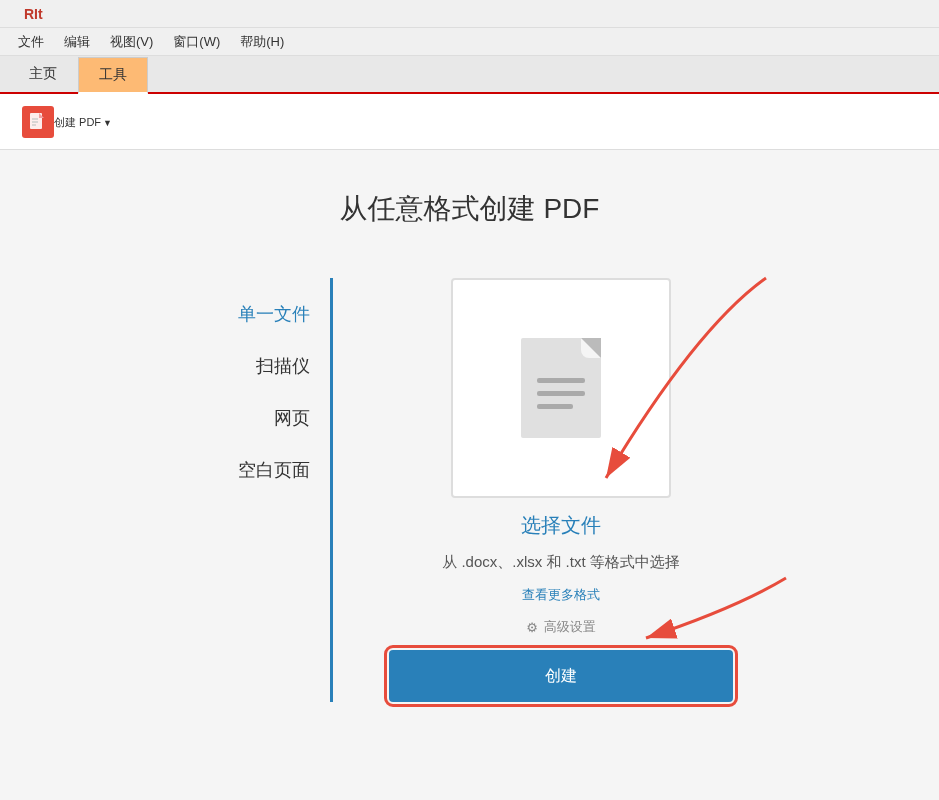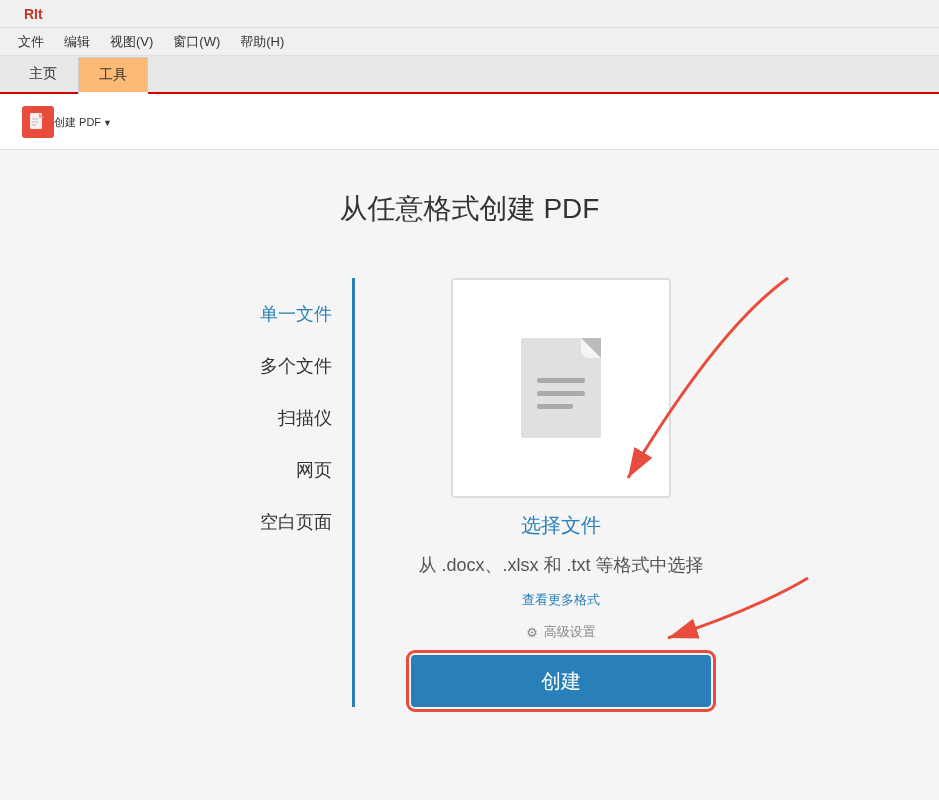--- a/index.html
+++ b/index.html
@@ -223,21 +223,21 @@
     }
 
     .select-file-link {
       font-size: 20px;
       color: #2980b9;
       cursor: pointer;
       text-decoration: none;
     }
 
     .file-desc {
-      font-size: 18px;
+      font-size: 15px;
       color: #555;
       text-align: center;
     }
 
     .more-formats-link {
       font-size: 13px;
       color: #2980b9;
       cursor: pointer;
       text-align: center;
     }
@@ -245,25 +245,25 @@
     .advanced-settings {
       display: flex;
       align-items: center;
       gap: 6px;
       color: #888;
       font-size: 13px;
       cursor: pointer;
     }
 
     .create-btn {
-      width: 300px;
+      width: 344px;
       height: 52px;
       background: #2980b9;
       color: #fff;
-      font-size: 20px;
+      font-size: 16px;
       border: none;
       border-radius: 4px;
       cursor: pointer;
       outline: 3px solid #e74c3c;
       outline-offset: 2px;
     }
 
     
     .arrows-overlay {
       position: absolute;
@@ -315,21 +315,20 @@
 </div>
 
 <div class="main-content">
   <div class="page-title">从任意格式创建 PDF</div>
 
   <div class="content-wrapper" style="position:relative; display:flex; gap:16px;">
 
     <div style="display:flex; align-items:stretch;">
       <div class="left-nav">
         <div class="nav-item active">单一文件</div>
-        <div class="nav-item">多个文件</div>
         <div class="nav-item">扫描仪</div>
         <div class="nav-item">网页</div>
         <div class="nav-item">空白页面</div>
       </div>
       <div class="nav-divider"></div>
     </div>
 
     <div class="right-panel" style="padding-left:40px;">
 
       <div class="file-drop-area">

